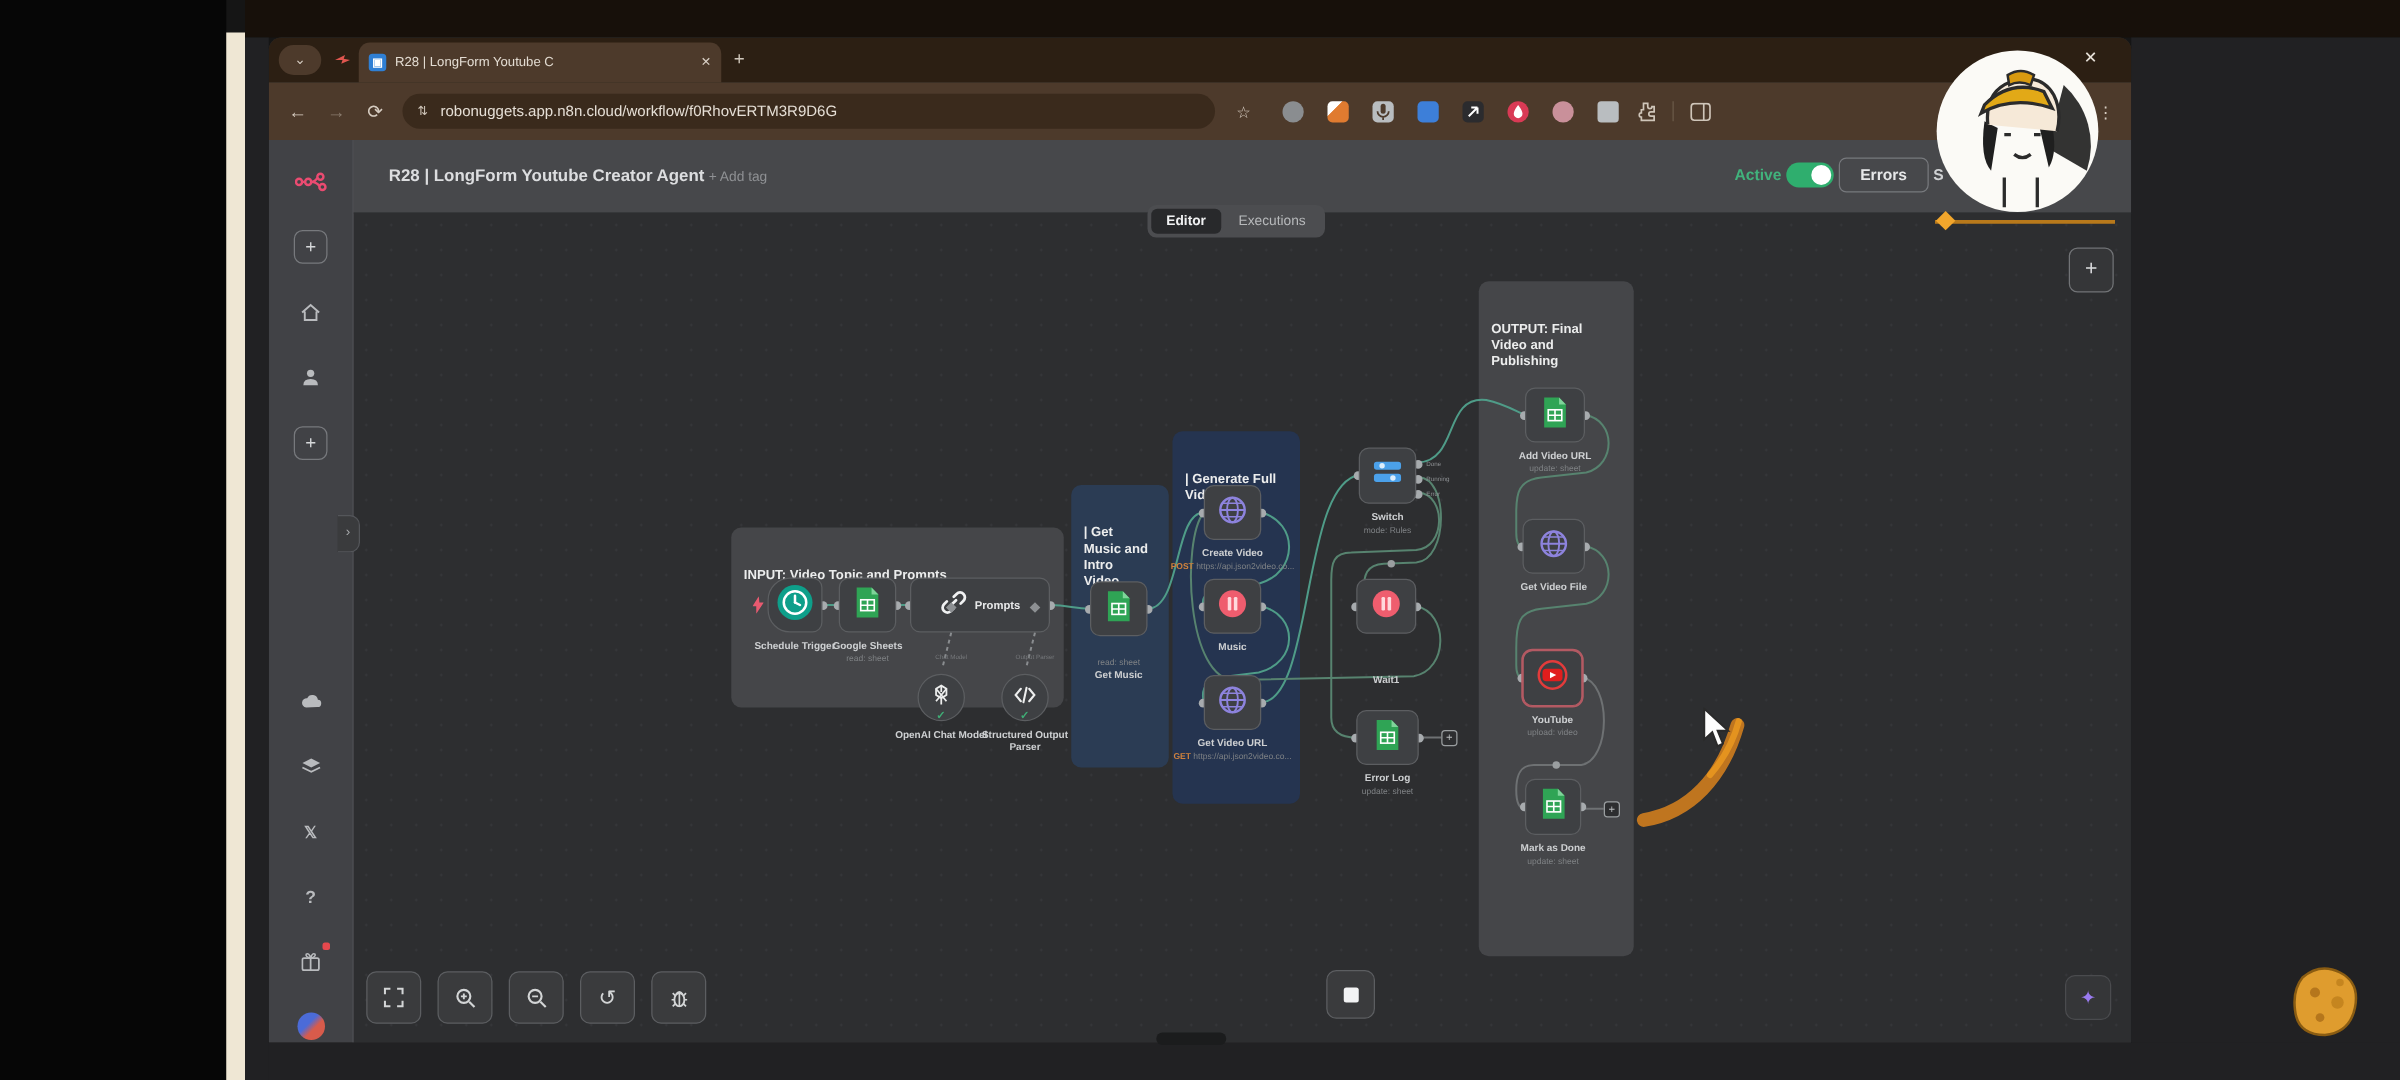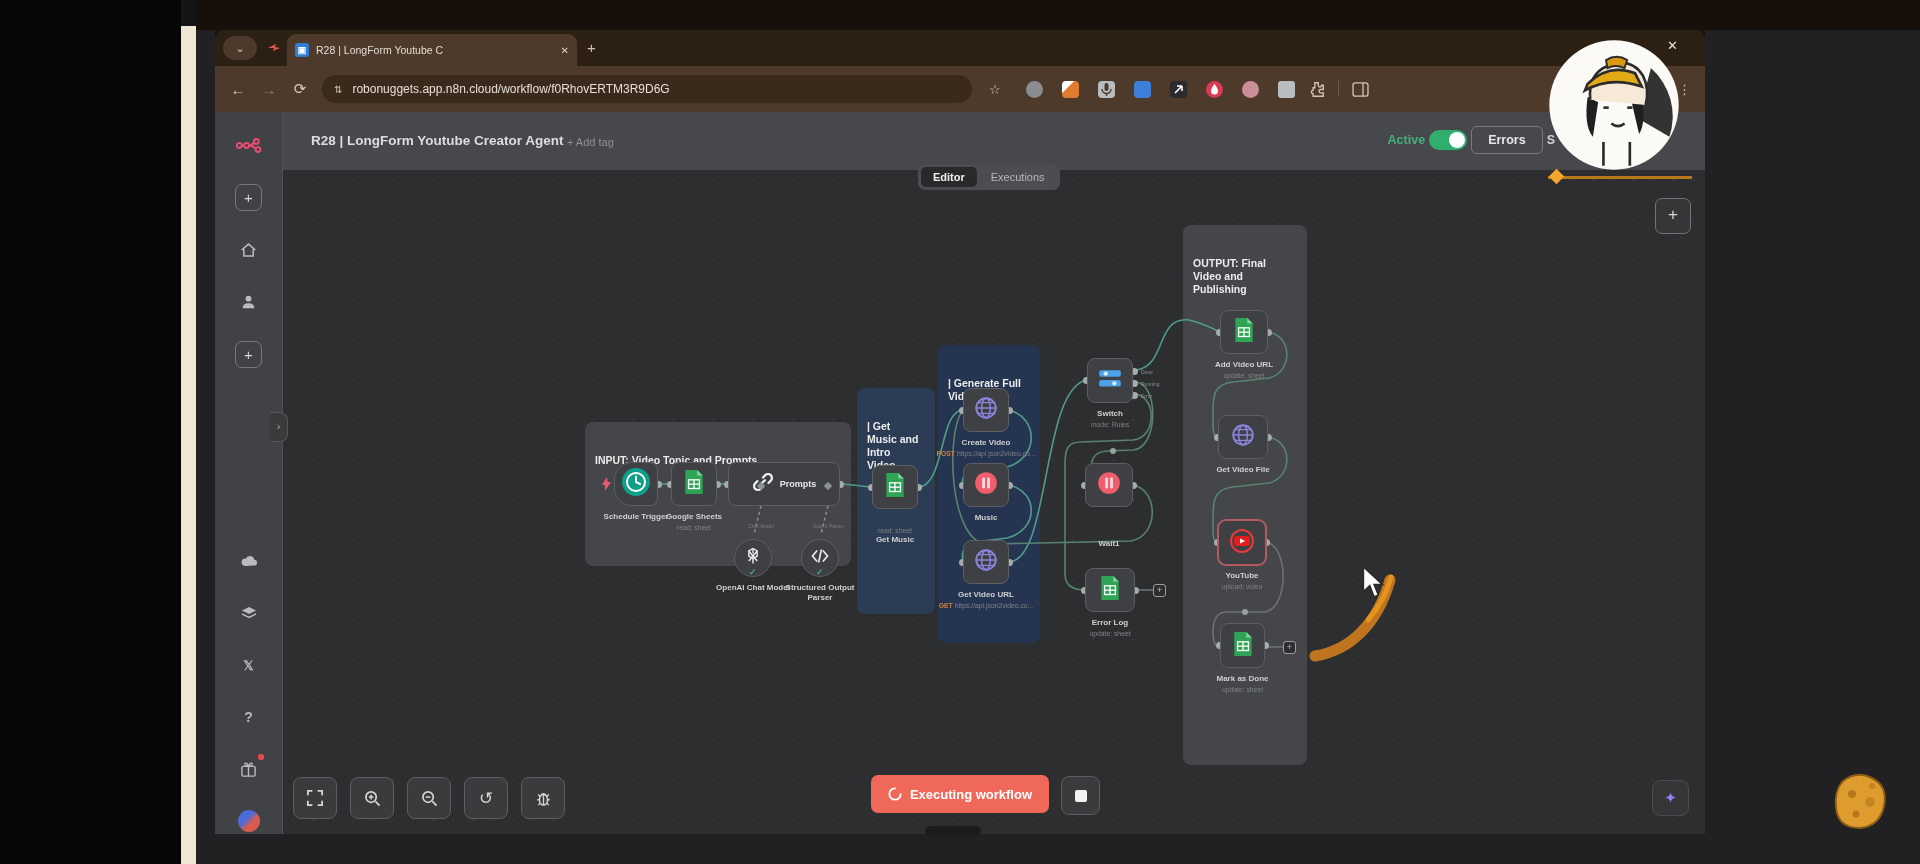--- a/index.html
+++ b/index.html
@@ -282,26 +282,20 @@
           <path d="M852,420 H870" fill="none" stroke="#6e7173" stroke-width="1.6"></path>
           <path d="M985,162 C1010,166 1010,202 986,208 L950,212 C932,214 930,224 930,240 L930,256 C930,264 932,267 935,267" fill="none" stroke="#57836f" stroke-width="1.6"></path>
           <path d="M985,267 C1010,271 1010,307 986,313 L950,317 C932,319 930,329 930,348 L930,362 C930,369 932,372 935,372" fill="none" stroke="#57836f" stroke-width="1.6"></path>
           <path d="M983,372 C1006,376 1006,438 982,442 L944,442 C932,442 930,452 930,462 C930,472 932,477 937,477" fill="none" stroke="#6e7173" stroke-width="1.6"></path>
           <path d="M982,477 H1000" fill="none" stroke="#6e7173" stroke-width="1.6"></path>
           <path d="M478,336 L471,364" fill="none" stroke="#8a8d90" stroke-width="1.6" stroke-dasharray="3,3"></path>
           <path d="M545,336 L538,364" fill="none" stroke="#8a8d90" stroke-width="1.6" stroke-dasharray="3,3"></path>
         </svg>
       <div class="abs" id="zoom-plus-canvas">+</div>
       <div id="sparkle-btn">✦</div>
-      <button id="exec-btn">
-        <svg width="14" height="14" viewBox="0 0 16 16">
-            <path d="M8,1.5 a6.5,6.5 0 1 0 6.5,6.5" fill="none" stroke="#fff" stroke-width="2" stroke-linecap="round"></path>
-          </svg>
-        <span>Executing workflow</span>
-      </button>
       <div id="stop-btn">
           <div class="sq"></div>
         </div>
     <div class="check" style="left: 362px; top: 324px;">✓</div>
         <div class="bolt" style="left: 319px; top: 307px;"><svg width="9" height="14" viewBox="0 0 9 14">
             <path d="M5,0 L0,8 h3 L3,14 L9,5 h-3.5 Z" fill="#e85a70"></path>
           </svg></div>
         <div class="iodot" style="left: 372px; top: 310.5px;"></div>
         <div class="node trig" style="left: 331px; top: 292px; width: 44px; height: 44px;">
           <span><svg width="30" height="30" viewBox="0 0 30 30">

